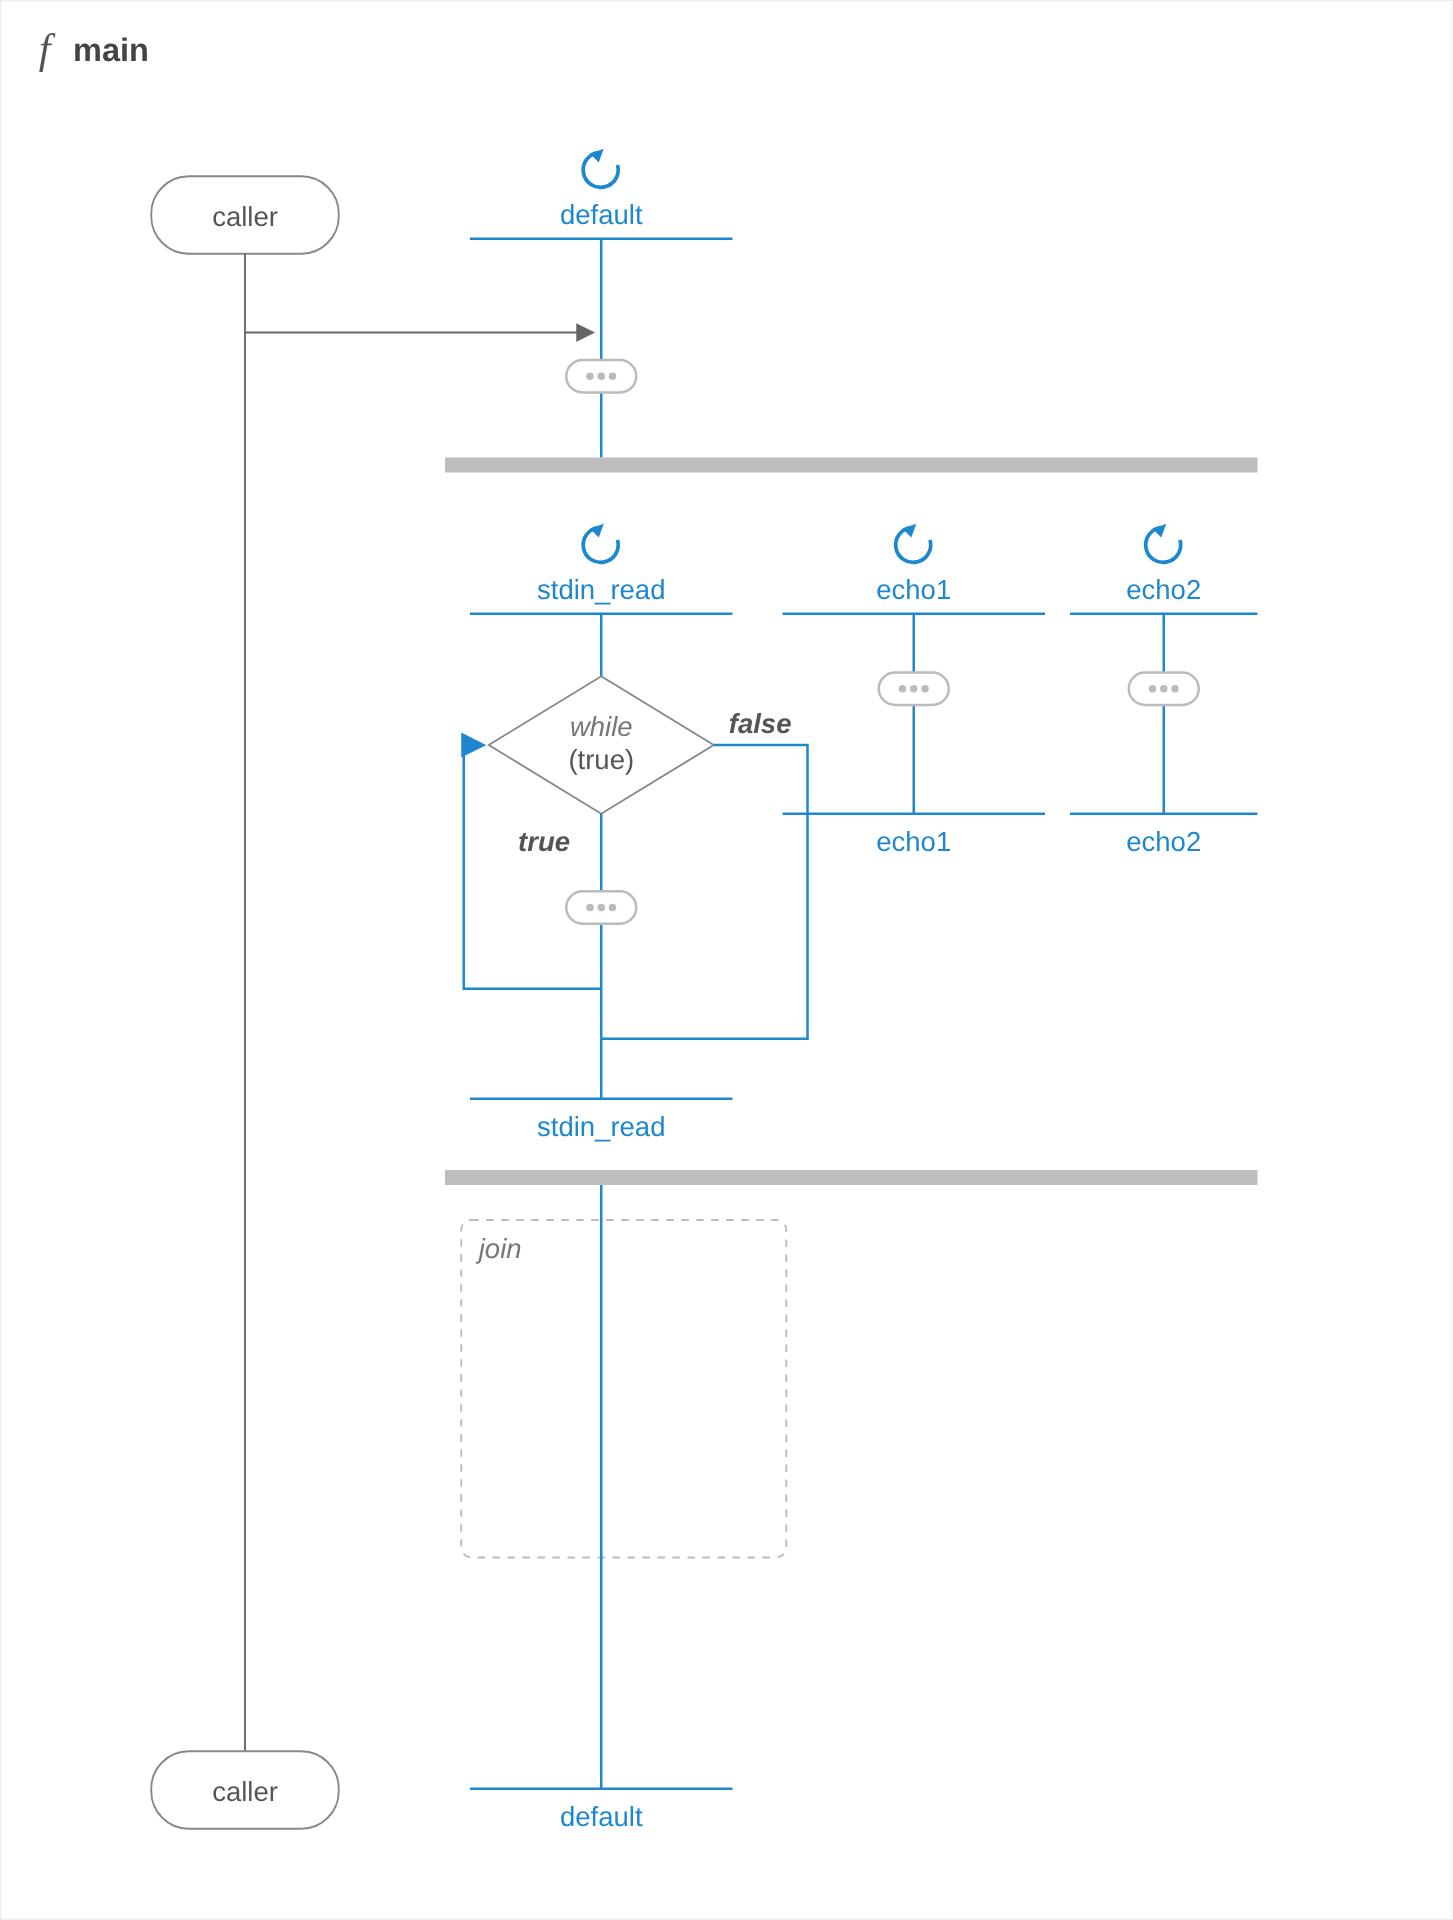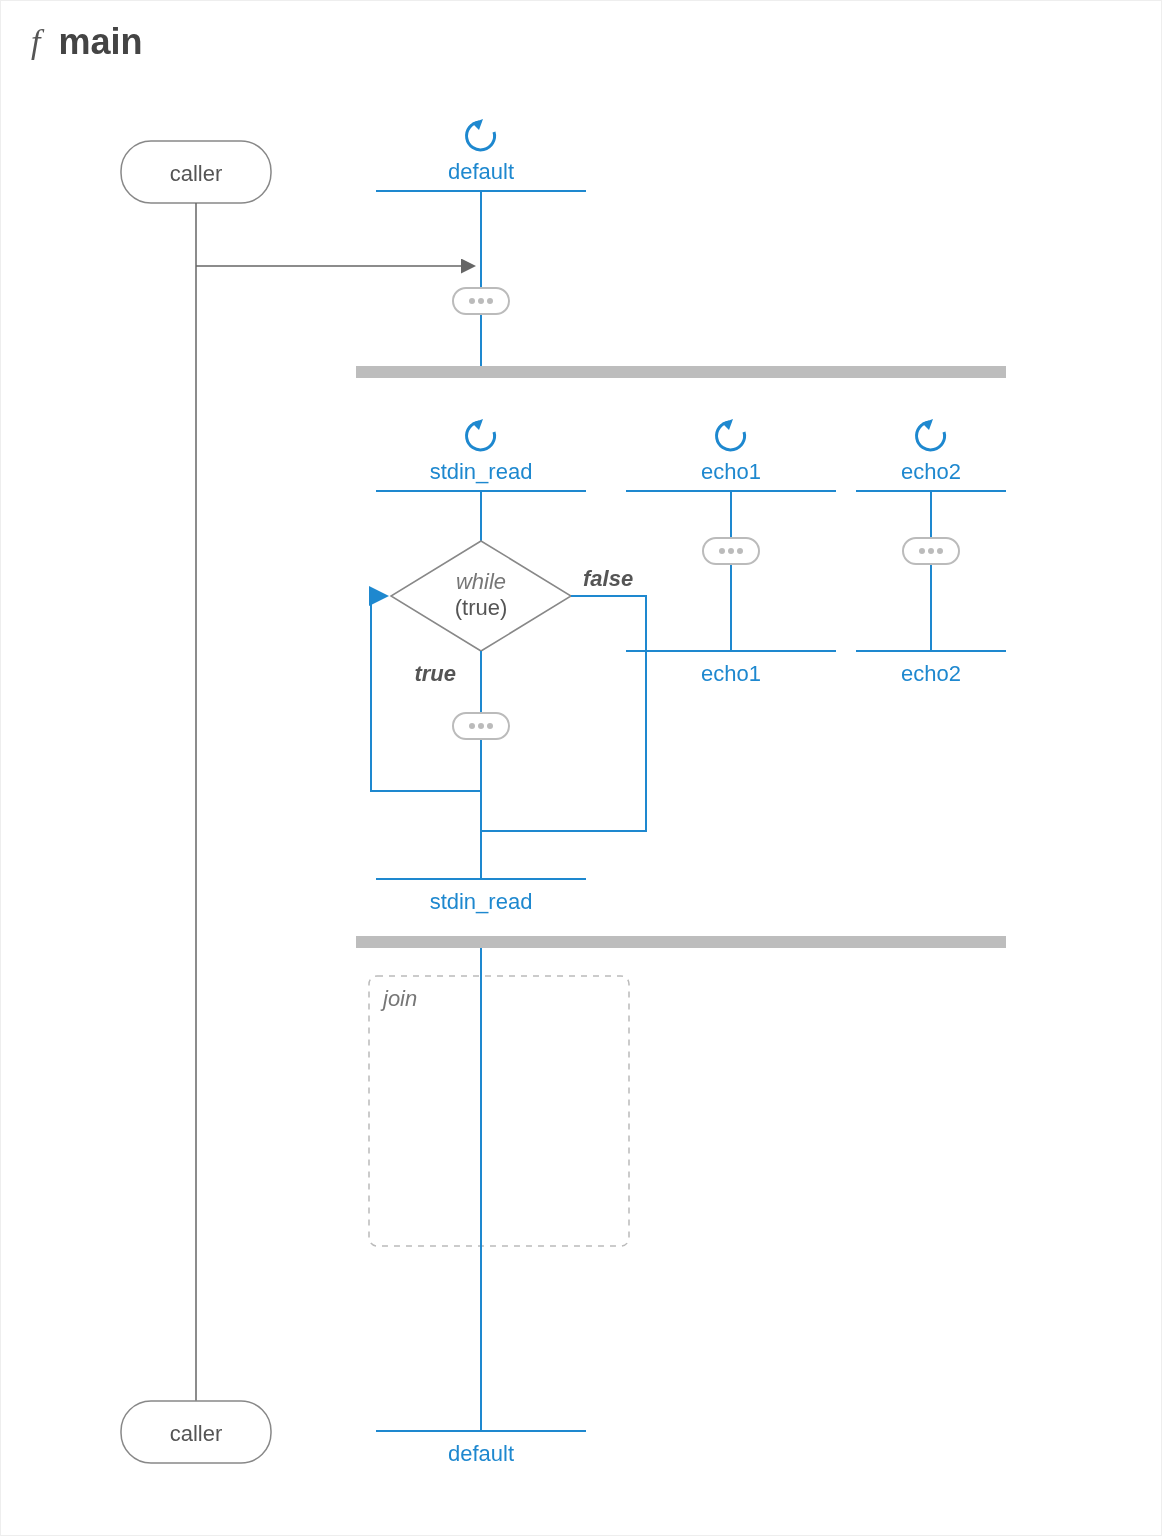--- a/index.html
+++ b/index.html
@@ -1,19 +1,19 @@
 <!DOCTYPE html>
 <html><head>
 <meta charset="utf-8">
 <style>
   html,body{margin:0;padding:0;background:#fafafa;font-family:Helvetica,Arial,sans-serif;}
   .frame{background:#fff;border:1px solid #eee;width:1162px;height:1536px;position:relative;box-sizing:border-box;}
   .hdr{display:flex;align-items:center;gap:18px;padding:20px 30px 0 30px;}
   .hdr .f{font-family:"Times New Roman",serif;font-style:italic;font-size:34px;color:#555;}
-  .hdr .name{font-size:36px;font-weight:600;color:#444;}
+  .hdr .name{font-size:26px;font-weight:600;color:#444;}
   svg{position:absolute;left:0;top:0;}
   .blue{stroke:#1e88cf;fill:none;}
   .gray{stroke:#666;fill:none;}
   .thinblue{stroke:#1e88cf;stroke-width:2;}
   .txt{font-size:22px;}
   .blueTxt{fill:#1e88cf;}
   .grayTxt{fill:#555;}
   .italic{font-style:italic;fill:#777;}
   .italicDark{font-style:italic;fill:#555;font-weight:600;}
   .node-rect{fill:#fff;stroke:#888;stroke-width:1.5;}

